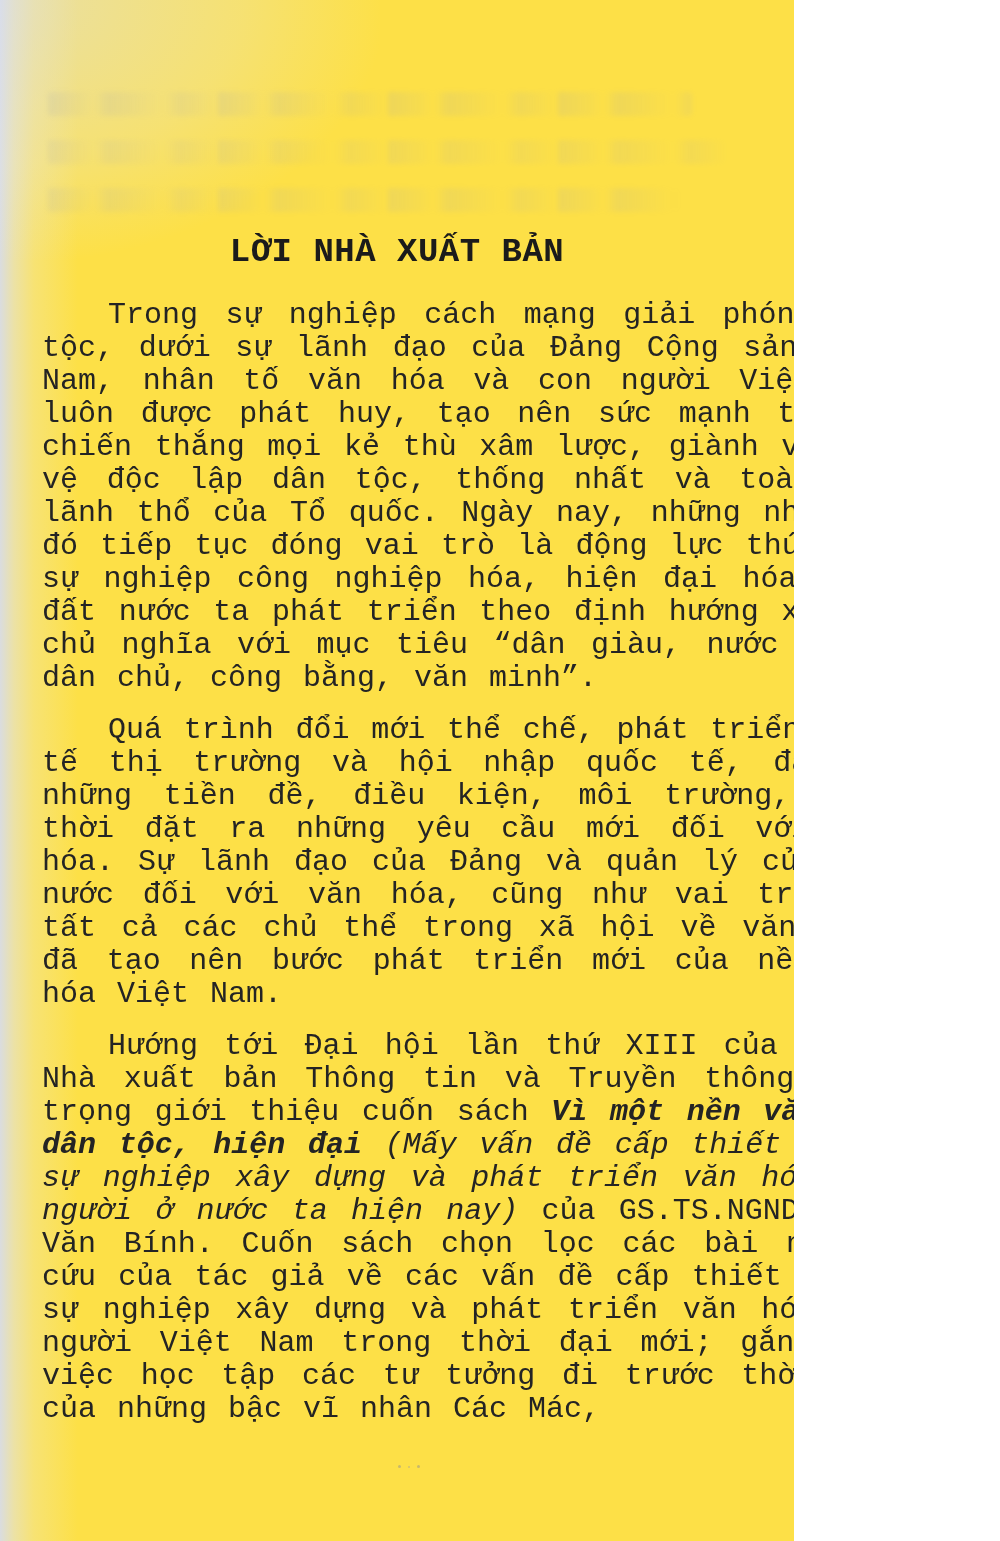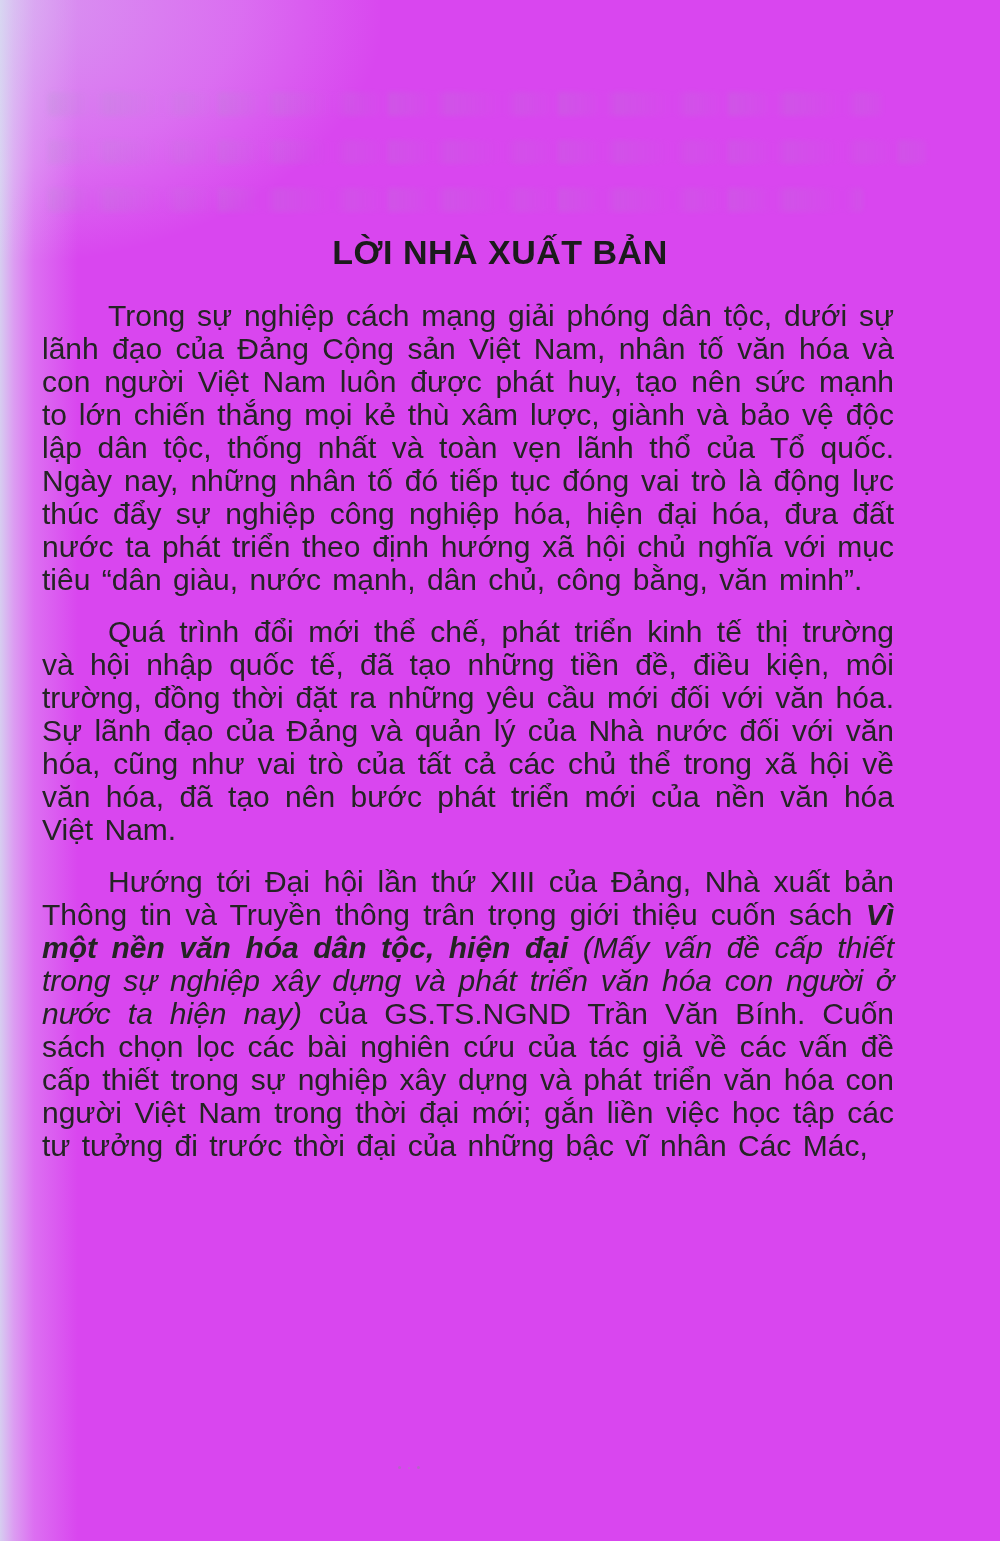--- a/index.html
+++ b/index.html
@@ -2,25 +2,25 @@
 <html lang="vi"><head>
 <meta charset="utf-8">
 <style>
   html, body {
     margin: 0;
     padding: 0;
     background: #ffffff;
   }
   .page {
     position: relative;
-    width: 1000px;
+    width: 794px;
     height: 1541px;
-    background: #d946ef;
+    background: #fde047;
     overflow: hidden;
-    font-family: Liberation Sans, sans-serif;
+    font-family: Liberation Mono, monospace;
     color: #222222;
   }
   
   .scan-edge-left {
     position: absolute;
     left: 0; top: 0; bottom: 0;
     width: 80px;
     background: linear-gradient(to right,
       rgba(214, 220, 240, 0.9) 0px,
       rgba(222, 227, 244, 0.55) 14px,

